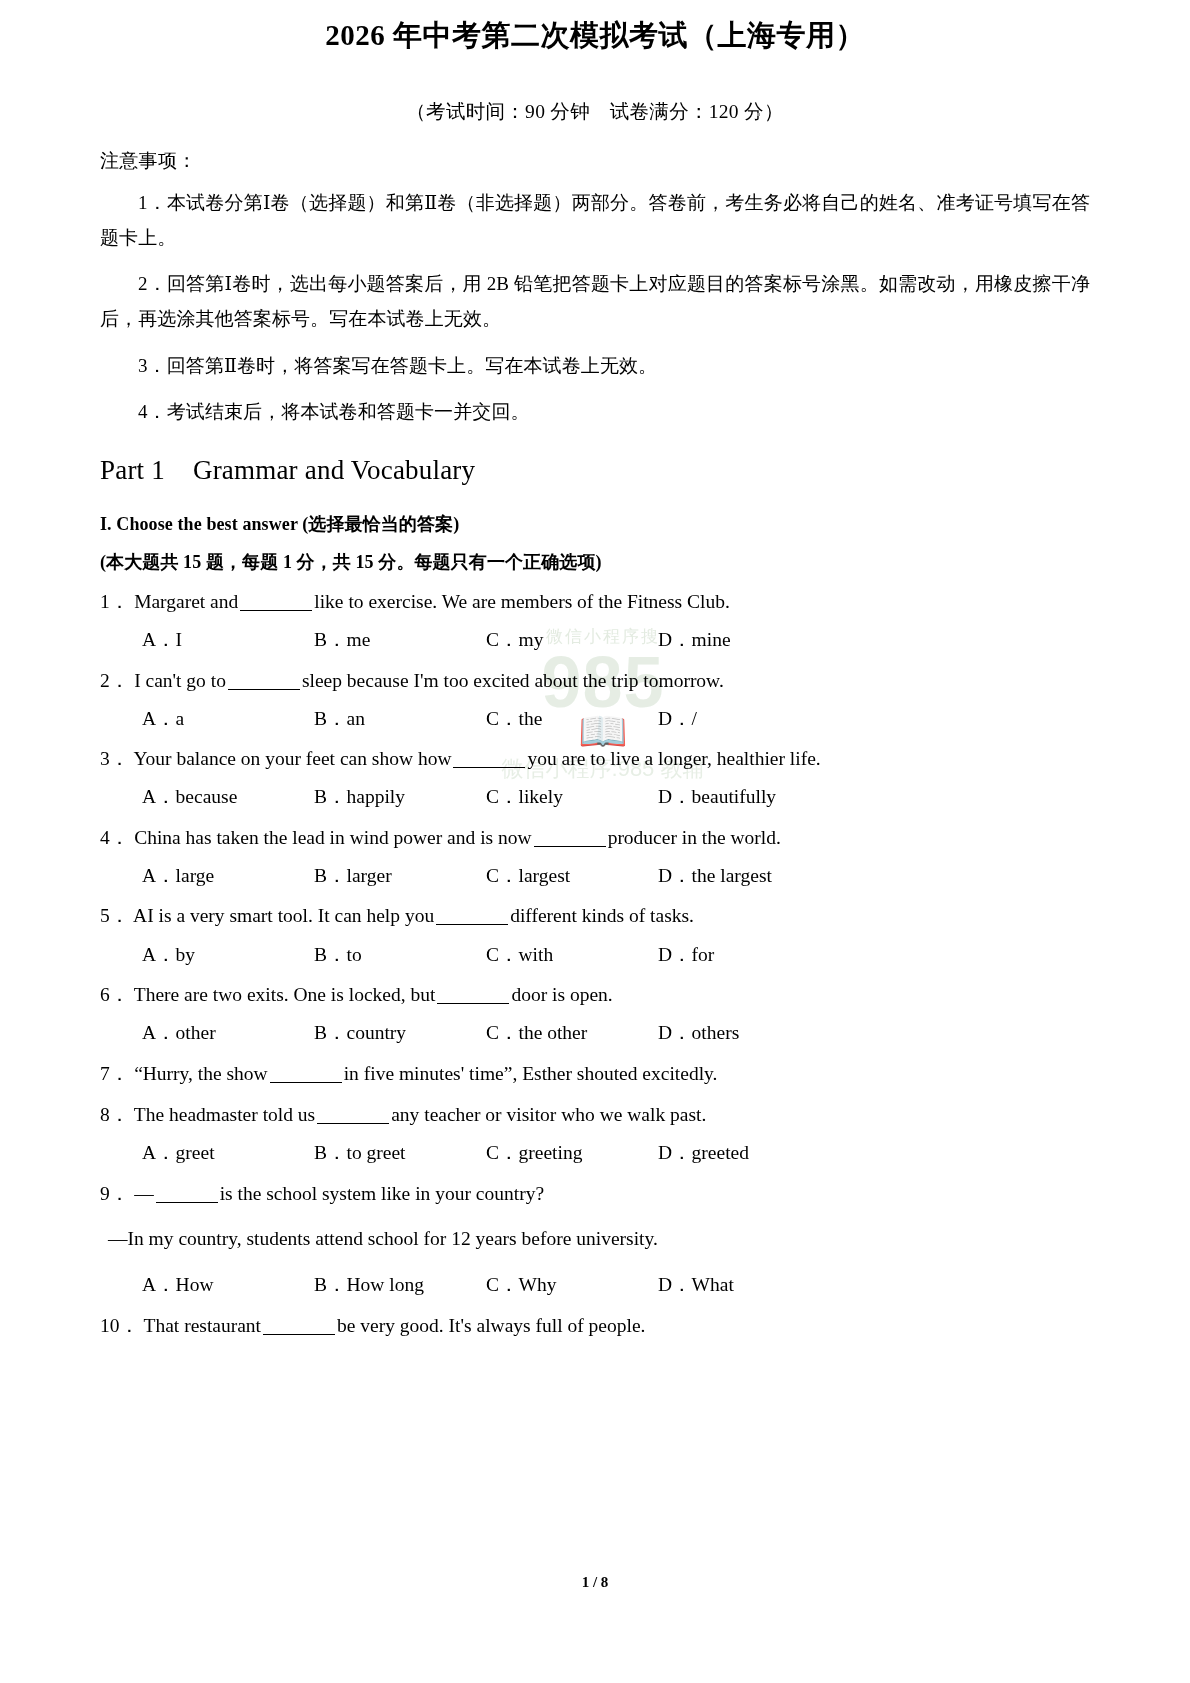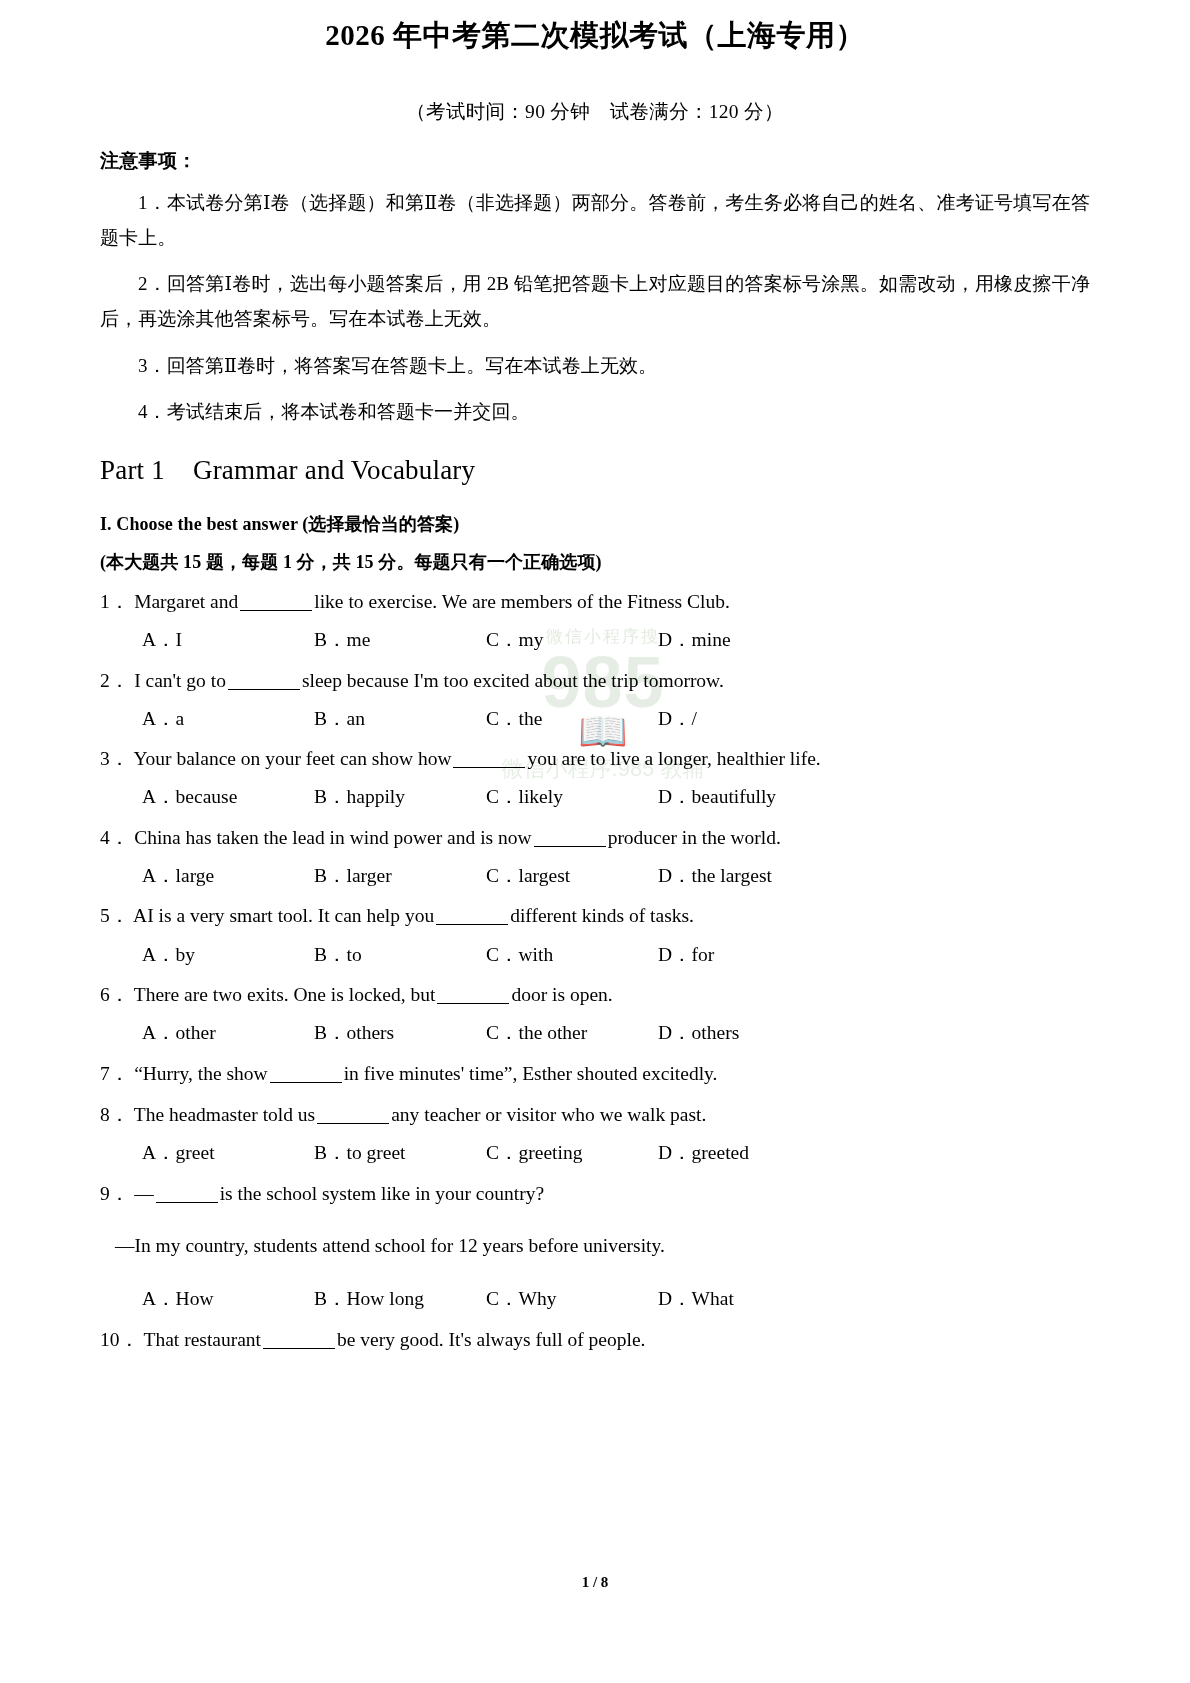--- a/index.html
+++ b/index.html
@@ -96,21 +96,20 @@
     margin: 0;
     padding-top: 26px;
     letter-spacing: .3px;
   }
 
   .notice-label {
     font-size: 19px;
     margin: 0;
     padding-top: 23px;
     letter-spacing: .3px;
-    font-weight: bold;
   }
   .notice-item {
     font-size: 19px;
     margin: 0;
     padding-top: 11px;
     text-indent: 38px;
     line-height: 1.85;
     text-align: justify;
     letter-spacing: .1px;
   }
@@ -152,21 +151,21 @@
   .q-stem {
     font-size: 19.5px;
     margin: 0;
     padding-top: 15px;
     line-height: 1.35;
     white-space: nowrap;
   }
   .q-num { display: inline-block; }
   .q-cont {
     font-size: 19.5px;
-    margin: 15px;
+    margin: 8px;
     padding-top: 11px;
     line-height: 1.35;
     white-space: nowrap;
   }
   .blank {
     display: inline-block;
     border-bottom: 1.6px solid #000;
     width: 72px;
     vertical-align: -3px;
     margin: 0 2px;
@@ -273,21 +272,21 @@
     </p>
     <p class="q-opts">
       <span class="opt">A．by</span><span class="opt">B．to</span><span class="opt">C．with</span><span class="opt">D．for</span>
     </p>
 
     <p class="q-stem">
       <span class="q-num">6．</span>
       <span>There are two exits. One is locked, but</span><span class="blank"></span><span>door is open.</span>
     </p>
     <p class="q-opts">
-      <span class="opt">A．other</span><span class="opt">B．others</span><span class="opt">C．the other</span><span class="opt">D．others</span>
+      <span class="opt">A．other</span><span class="opt">B．country</span><span class="opt">C．the other</span><span class="opt">D．others</span>
     </p>
 
     <p class="q-stem">
       <span class="q-num">7．</span>
       <span>“Hurry, the show</span><span class="blank"></span><span>in five minutes' time”, Esther shouted excitedly.</span>
     </p>
 
     <p class="q-stem">
       <span class="q-num">8．</span>
       <span>The headmaster told us</span><span class="blank"></span><span>any teacher or visitor who we walk past.</span>

